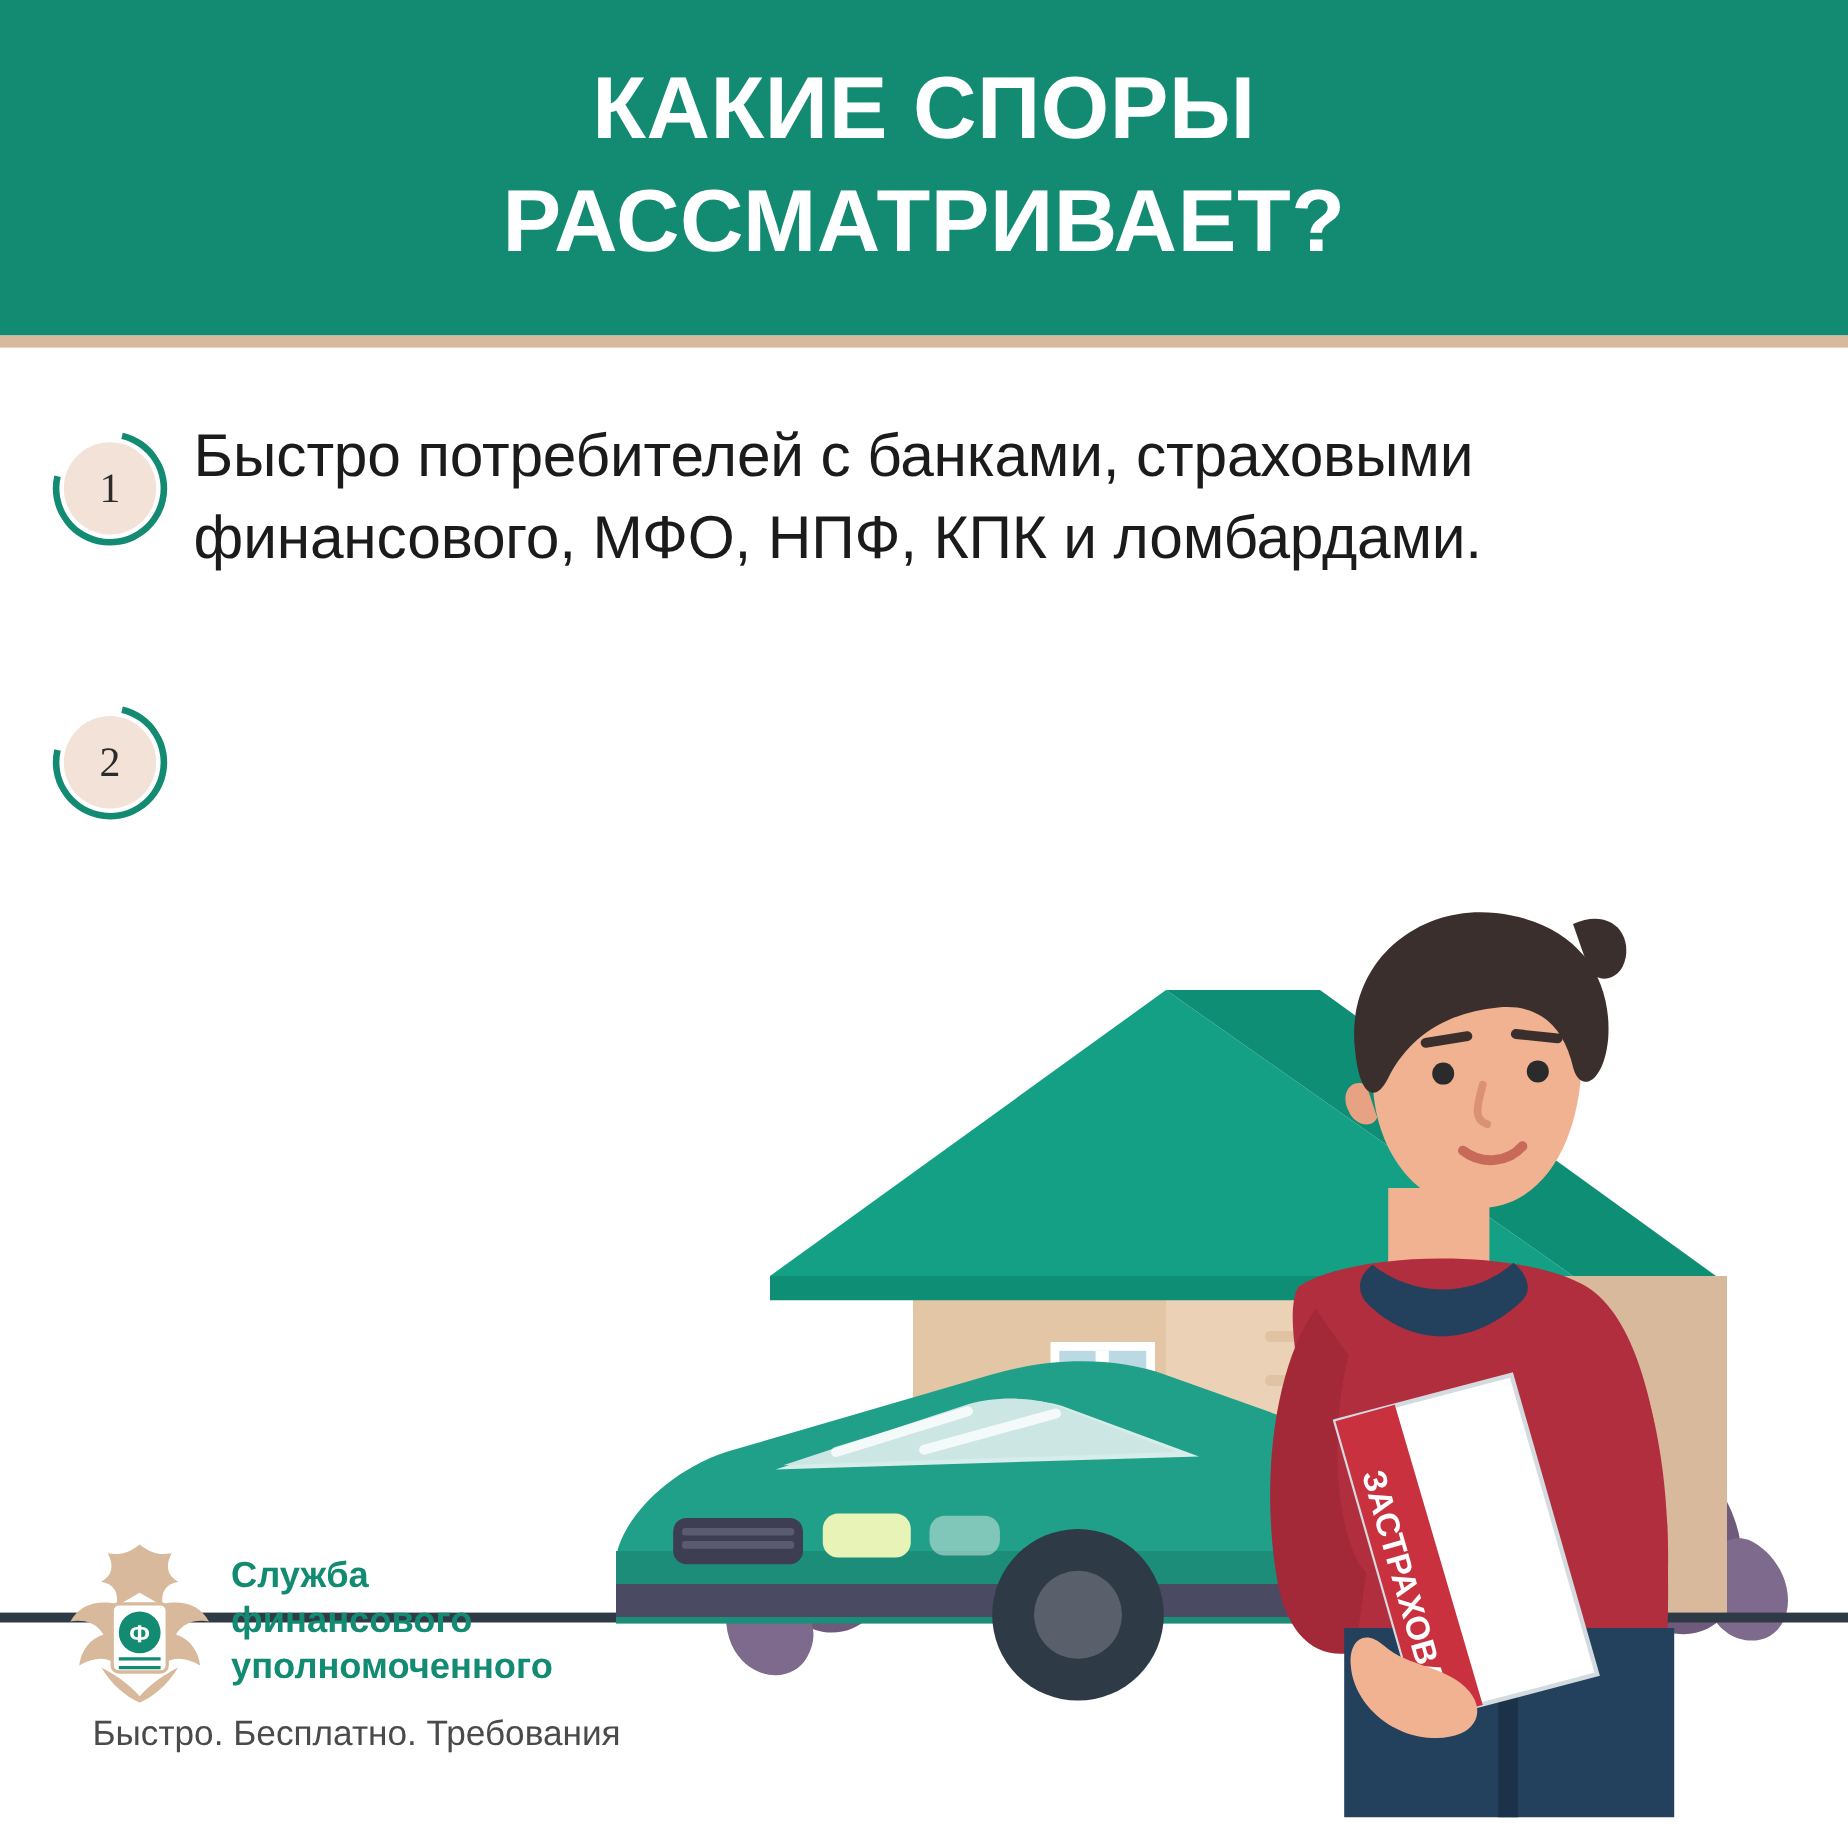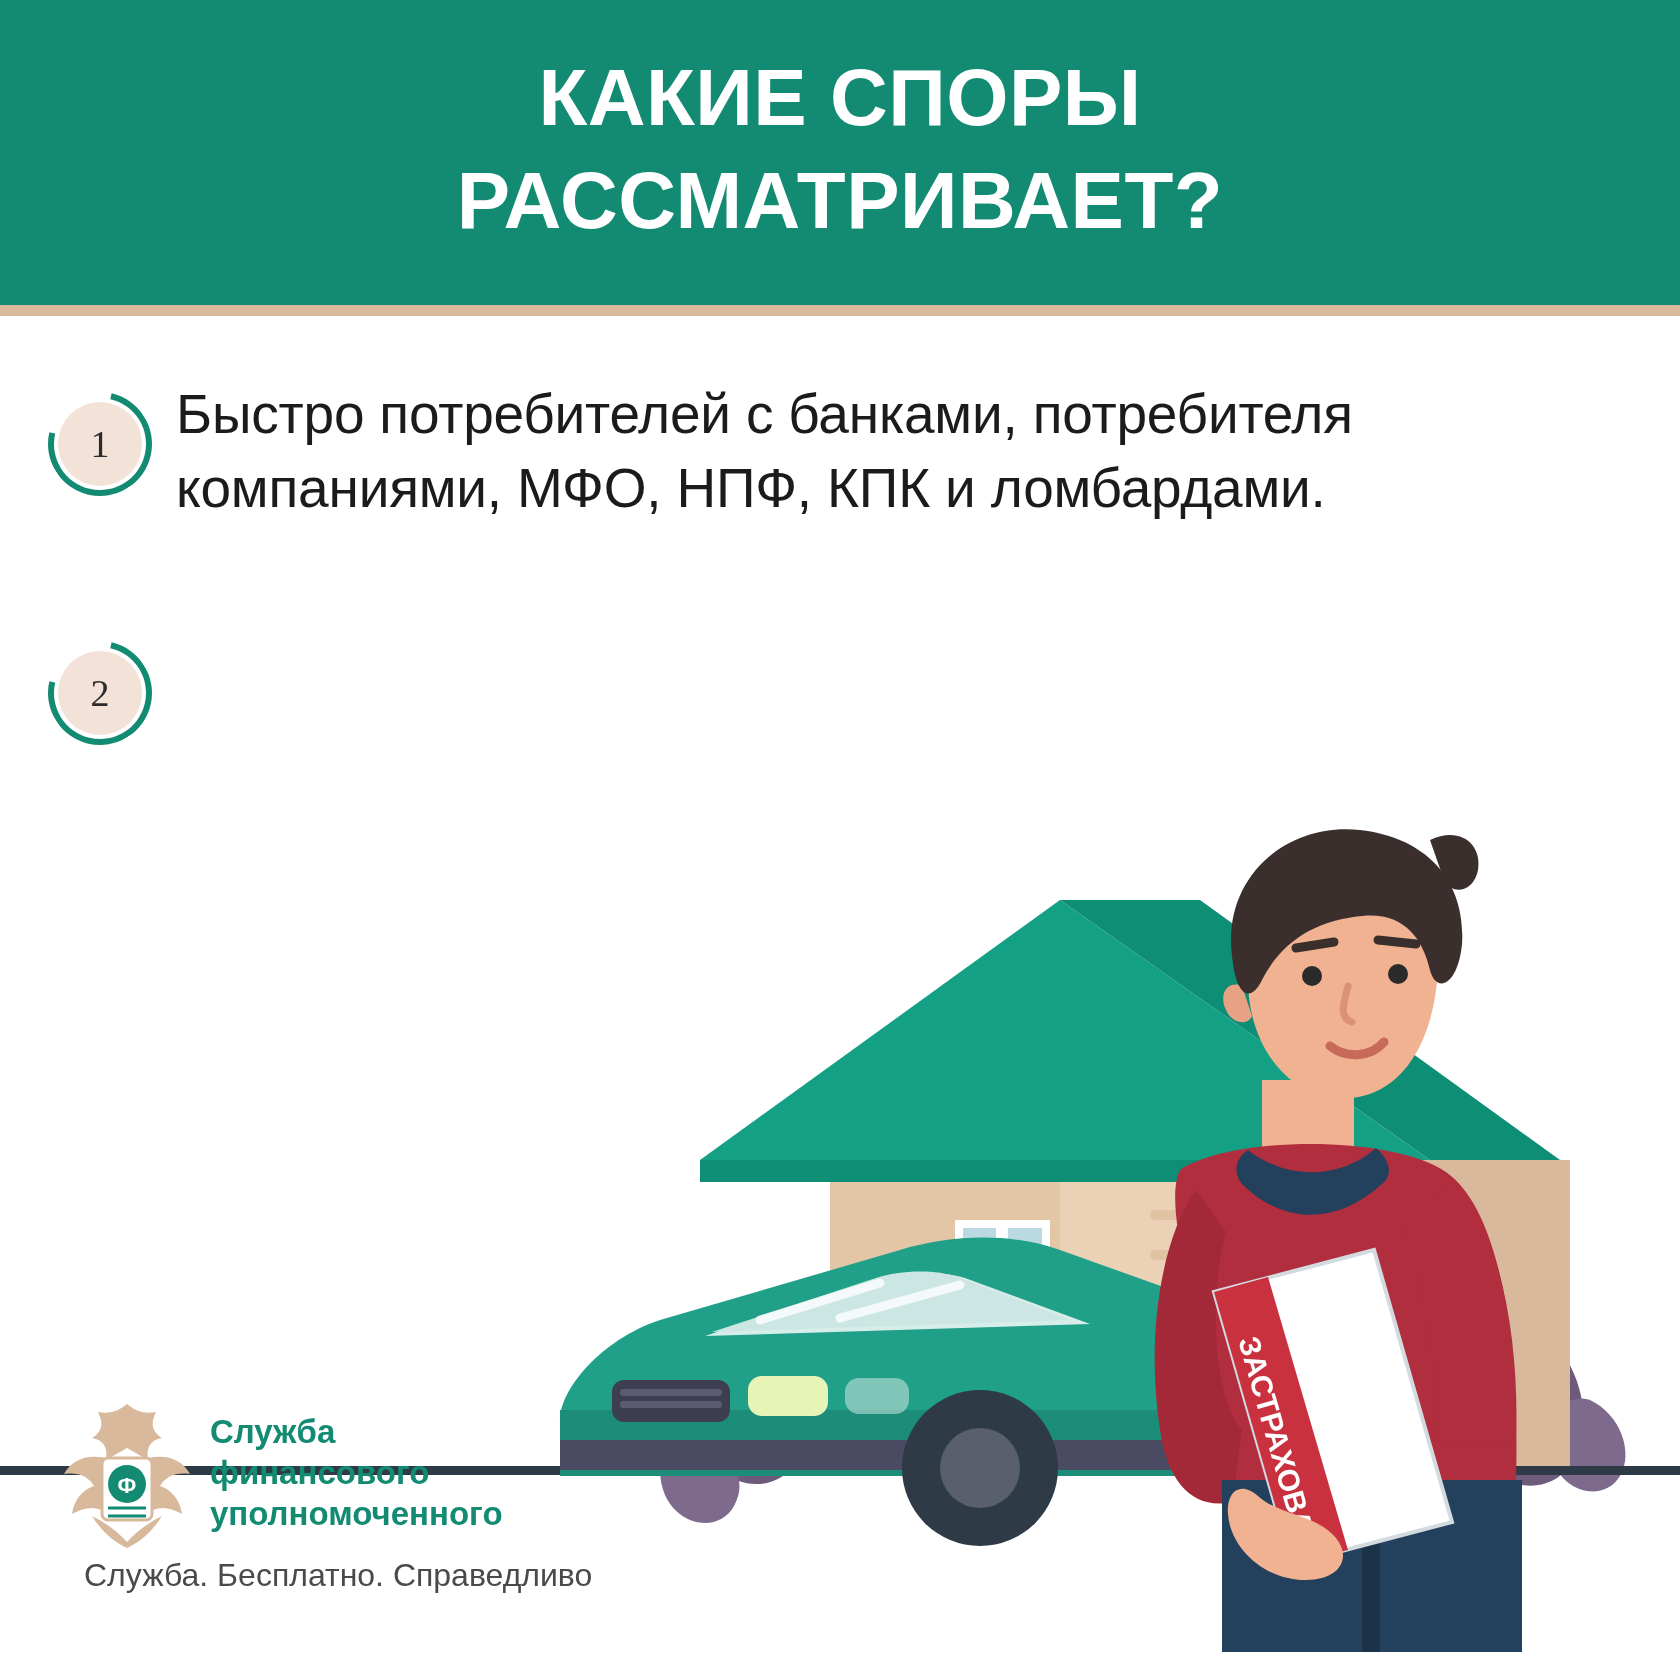--- a/index.html
+++ b/index.html
@@ -156,21 +156,21 @@
 
   <div class="content">
 
     <div class="item first">
       <div class="badge">
         <div class="disc"></div>
         <div class="arc"></div>
         <div class="num">1</div>
       </div>
       <div class="item-text">
-        <span>Быстро потребителей с </span><b>банками</b><span>, </span><b>потребителя компаниями, МФО, НПФ, КПК и ломбардами</b><span>.</span>
+        <span>Быстро потребителей с </span><b>банками</b><span>, </span><b>страховыми финансового, МФО, НПФ, КПК и ломбардами</b><span>.</span>
       </div>
     </div>
 
     <div class="item second">
       <div class="badge">
         <div class="disc"></div>
         <div class="arc"></div>
         <div class="num">2</div>
       </div>
     </div>
@@ -288,17 +288,17 @@
         <g stroke="#138B73" stroke-width="3">
           <path d="M46 110 H84"></path>
           <path d="M46 118 H84"></path>
         </g>
       </svg>
     </div>
     <div class="logo-text">
       <div class="logo-title">Служба
 финансового
 уполномоченного</div>
-      <div class="logo-tagline">Служба. Бесплатно. Справедливо</div>
+      <div class="logo-tagline">Быстро. Бесплатно. Требования</div>
     </div>
   </div>
 
 </div>
 
 </body></html>

